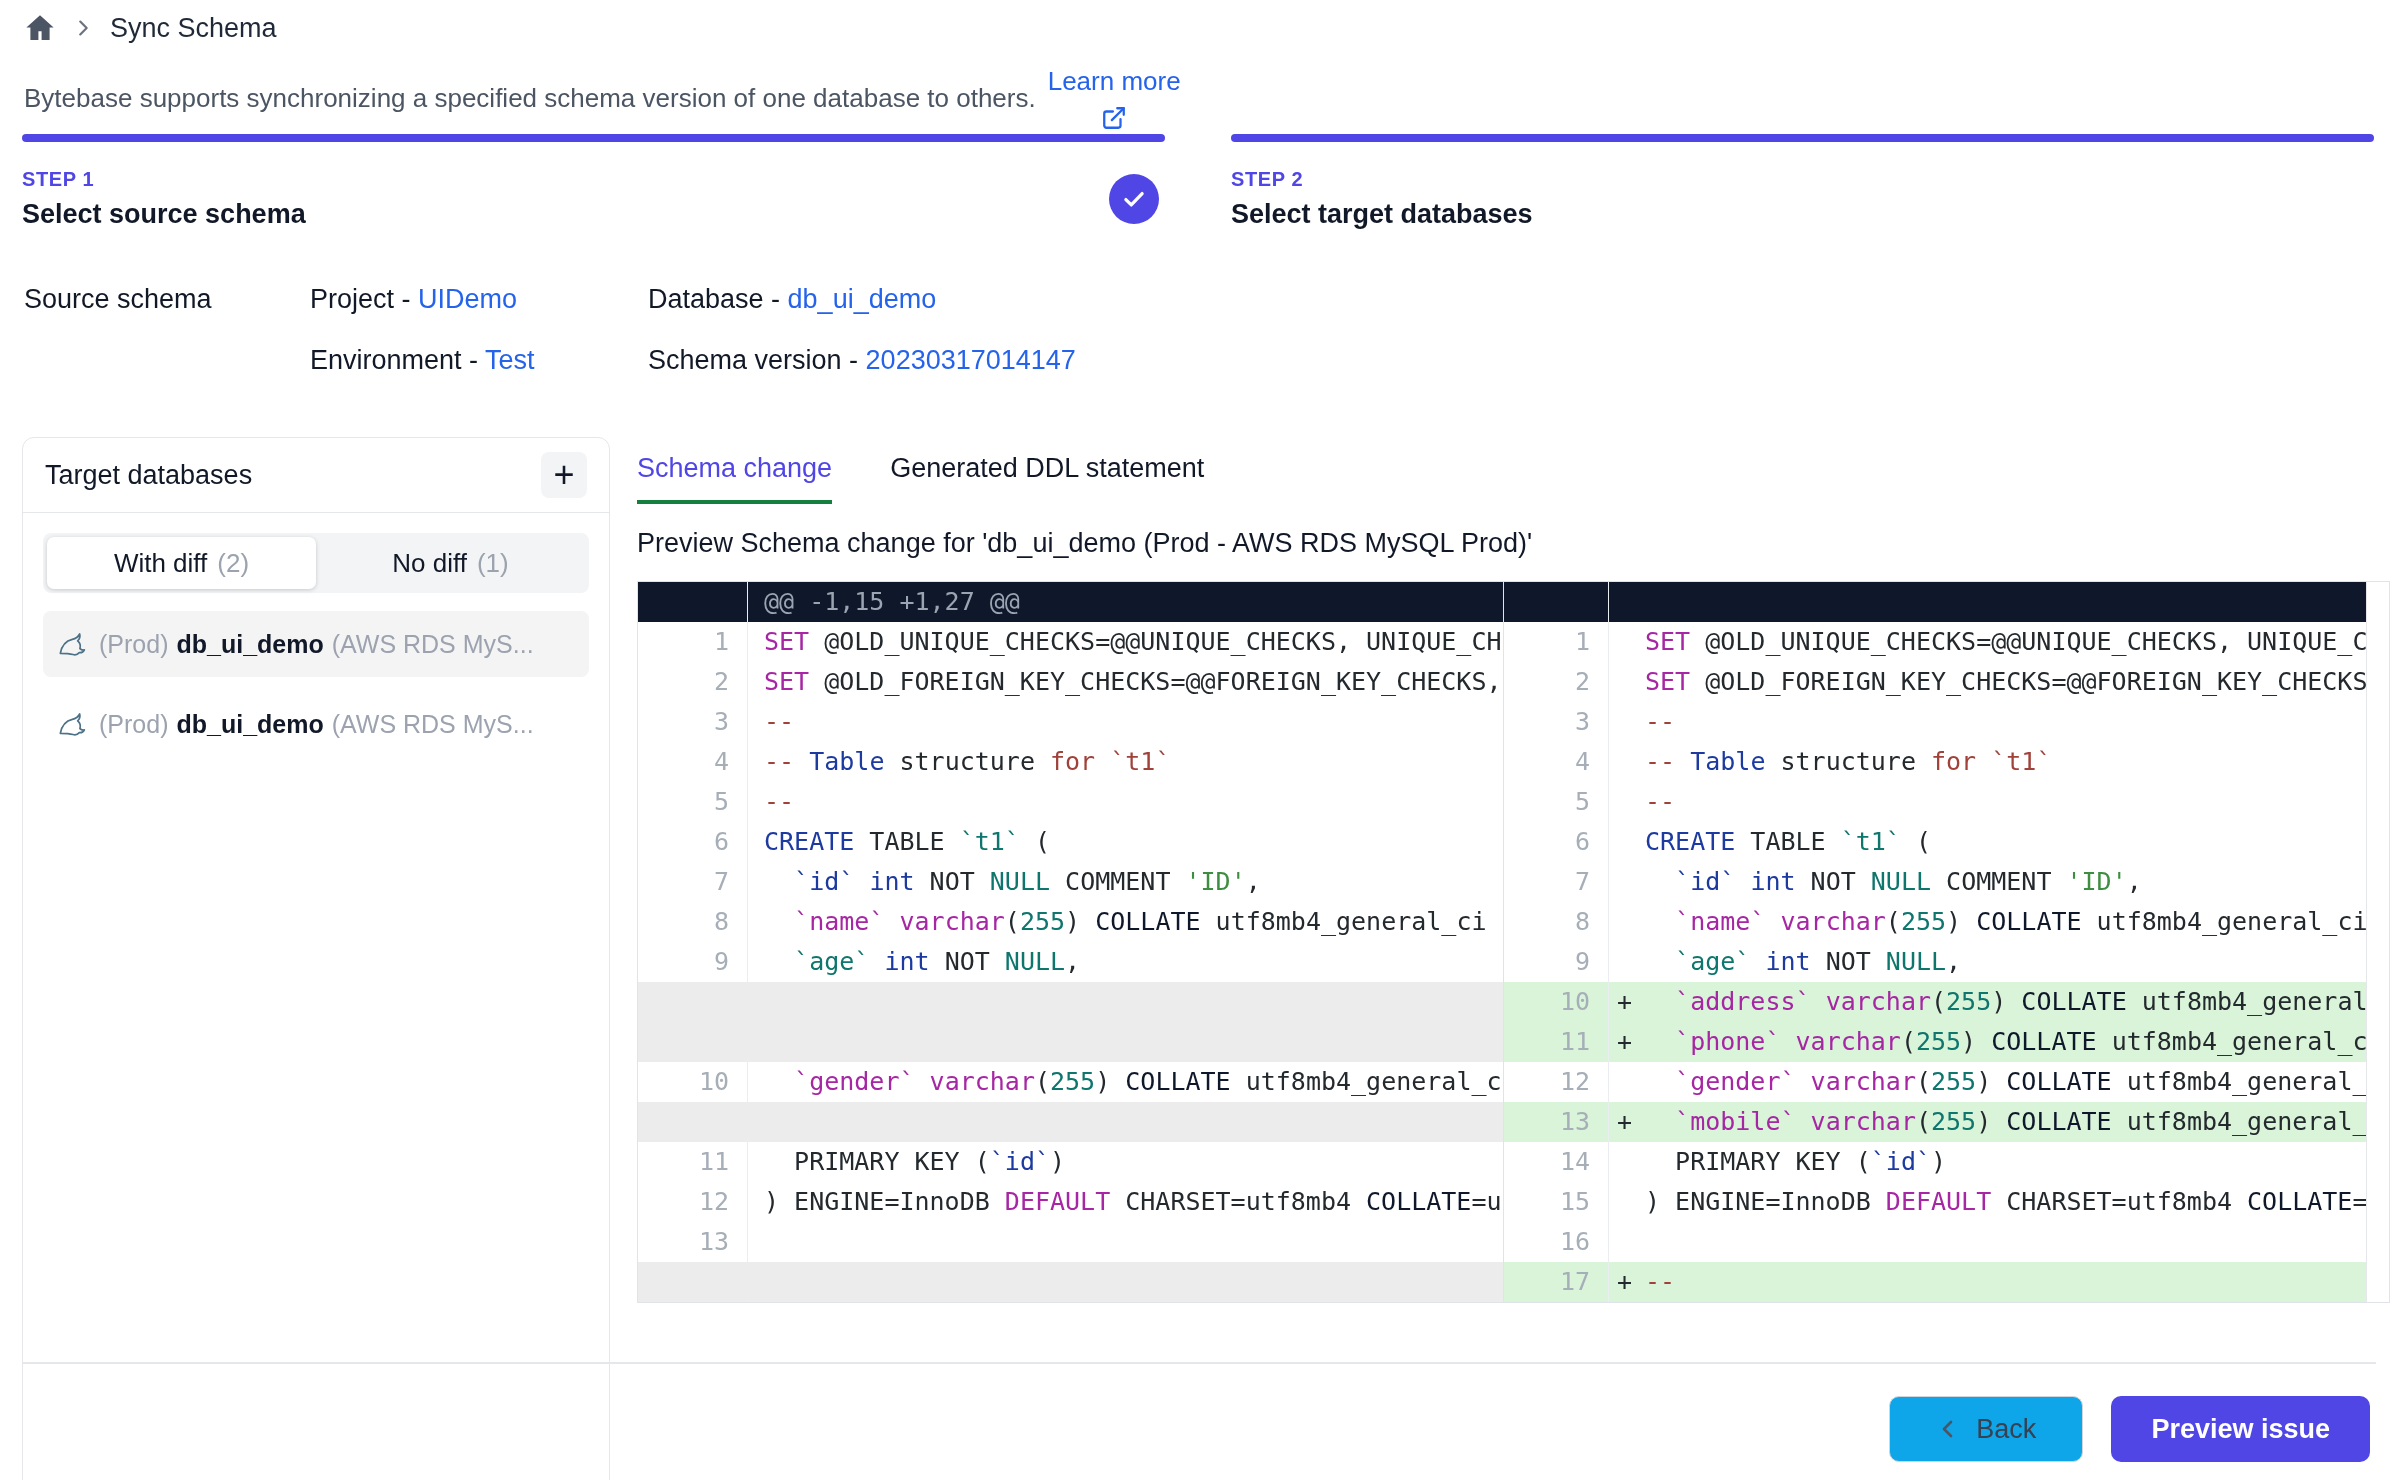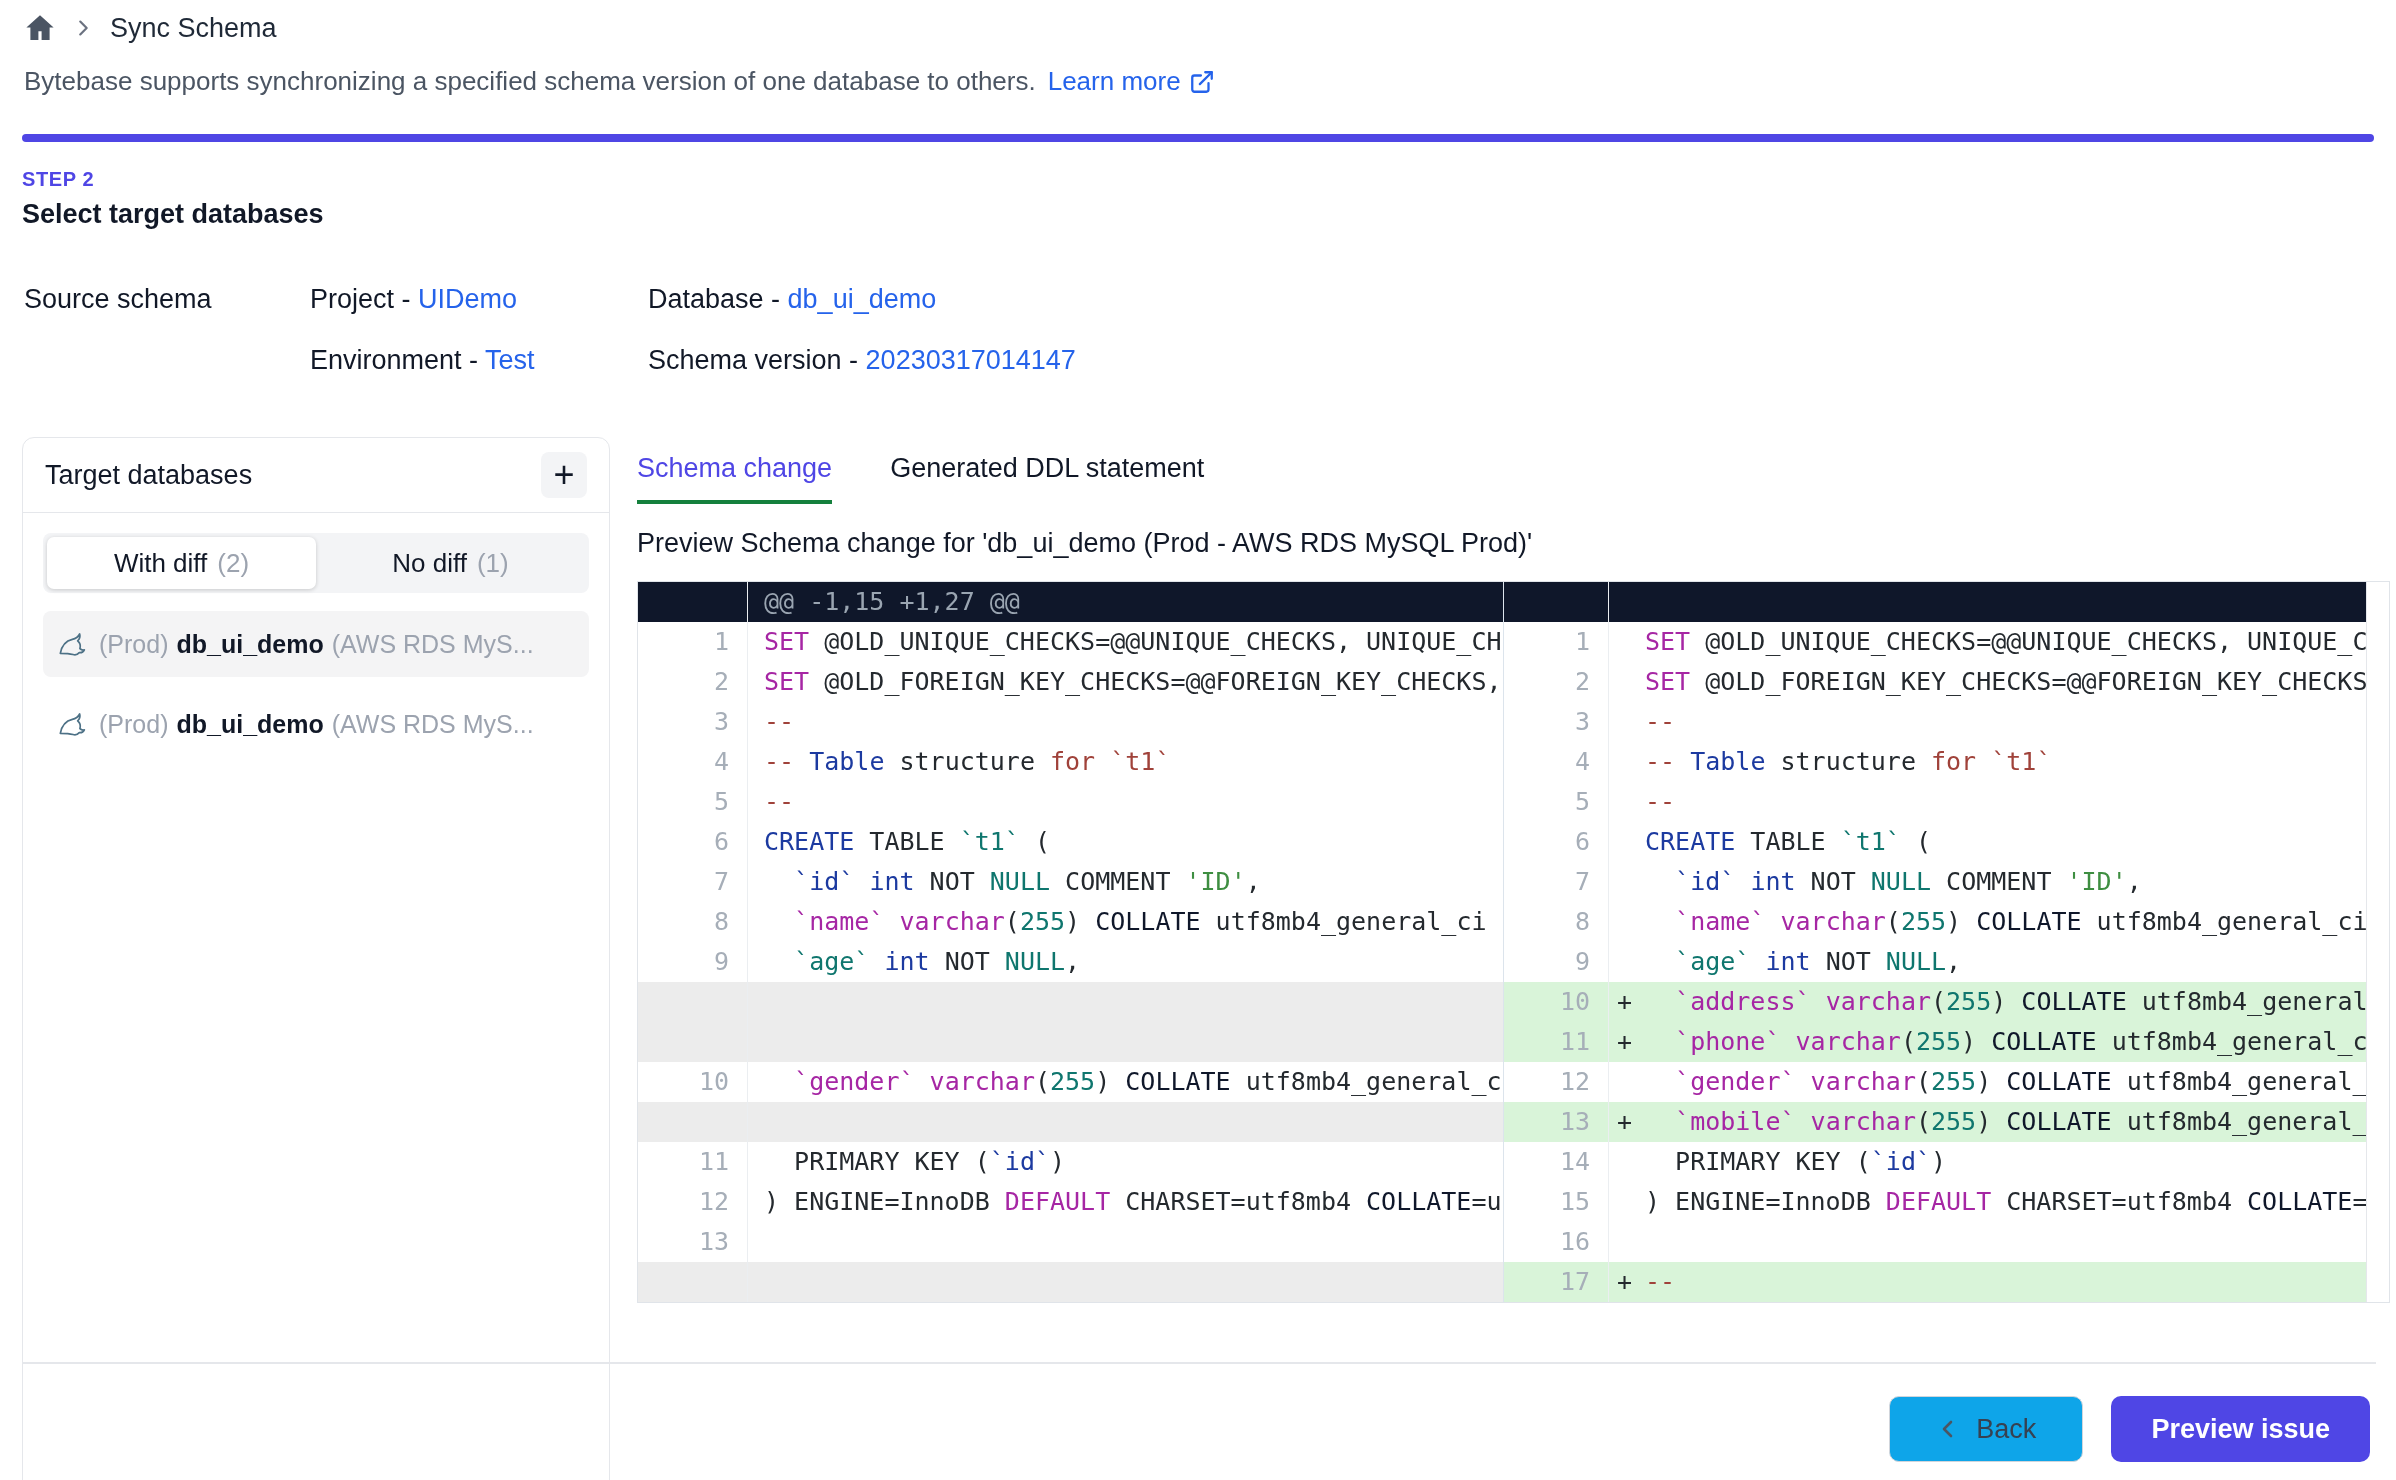--- a/index.html
+++ b/index.html
@@ -5,21 +5,21 @@
   html,body{margin:0;padding:0;width:2396px;height:1480px;background:#fff;
     font-family:"Liberation Sans",sans-serif;color:#111827;overflow:hidden;position:relative;}
   .abs{position:absolute;}
   
   .breadcrumb{left:24px;top:12px;display:flex;align-items:center;gap:16px;}
   .crumb-home svg{width:32px;height:32px;display:block;}
   .crumb-sep svg{width:22px;height:22px;display:block;}
   .crumb-page{font-size:27px;color:#1f2937;}
   
   .desc{left:24px;top:66px;font-size:26px;color:#4b5563;display:flex;align-items:center;gap:12px;}
-  .learn-link{color:#2563eb;display:flex;align-items:center;gap:8px;cursor:pointer;}
+  .learn-link{color:#2563eb;display:flex;align-items:center;gap:8px;cursor:pointer;flex-direction:column;}
   .learn-link svg{width:26px;height:26px;}
   
   .steps{left:22px;top:134px;width:2352px;display:flex;gap:66px;}
   .step{flex:1;}
   .step-bar{height:8px;border-radius:5px;background:#4f46e5;}
   .step-head{margin-top:26px;display:flex;justify-content:space-between;align-items:flex-start;}
   .step-label{font-size:20px;font-weight:bold;color:#4f46e5;letter-spacing:.6px;}
   .step-title{font-size:27px;font-weight:600;color:#111827;margin-top:8px;}
   .step-check{width:50px;height:50px;border-radius:50%;background:#4f46e5;display:flex;
     align-items:center;justify-content:center;margin-top:6px;margin-right:6px;}
@@ -103,20 +103,34 @@
         <path d="M10 14 21 3"></path>
       </svg>
   </span>
 </div>
 
 <div class="abs steps">
   <div class="step">
     <div class="step-bar"></div>
     <div class="step-head">
       <div>
+        <div class="step-label">STEP 1</div>
+        <div class="step-title">Select source schema</div>
+      </div>
+      <div class="step-check">
+        <svg viewBox="0 0 24 24" fill="none" stroke="#fff" stroke-width="3" stroke-linecap="round" stroke-linejoin="round">
+            <path d="M4.5 12.5l5 5L19.5 7"></path>
+          </svg>
+      </div>
+    </div>
+  </div>
+  <div class="step">
+    <div class="step-bar"></div>
+    <div class="step-head">
+      <div>
         <div class="step-label">STEP 2</div>
         <div class="step-title">Select target databases</div>
       </div>
     </div>
   </div>
 </div>
 
 <div class="abs source">
   <div class="source-label">Source schema</div>
   <div class="source-grid">

